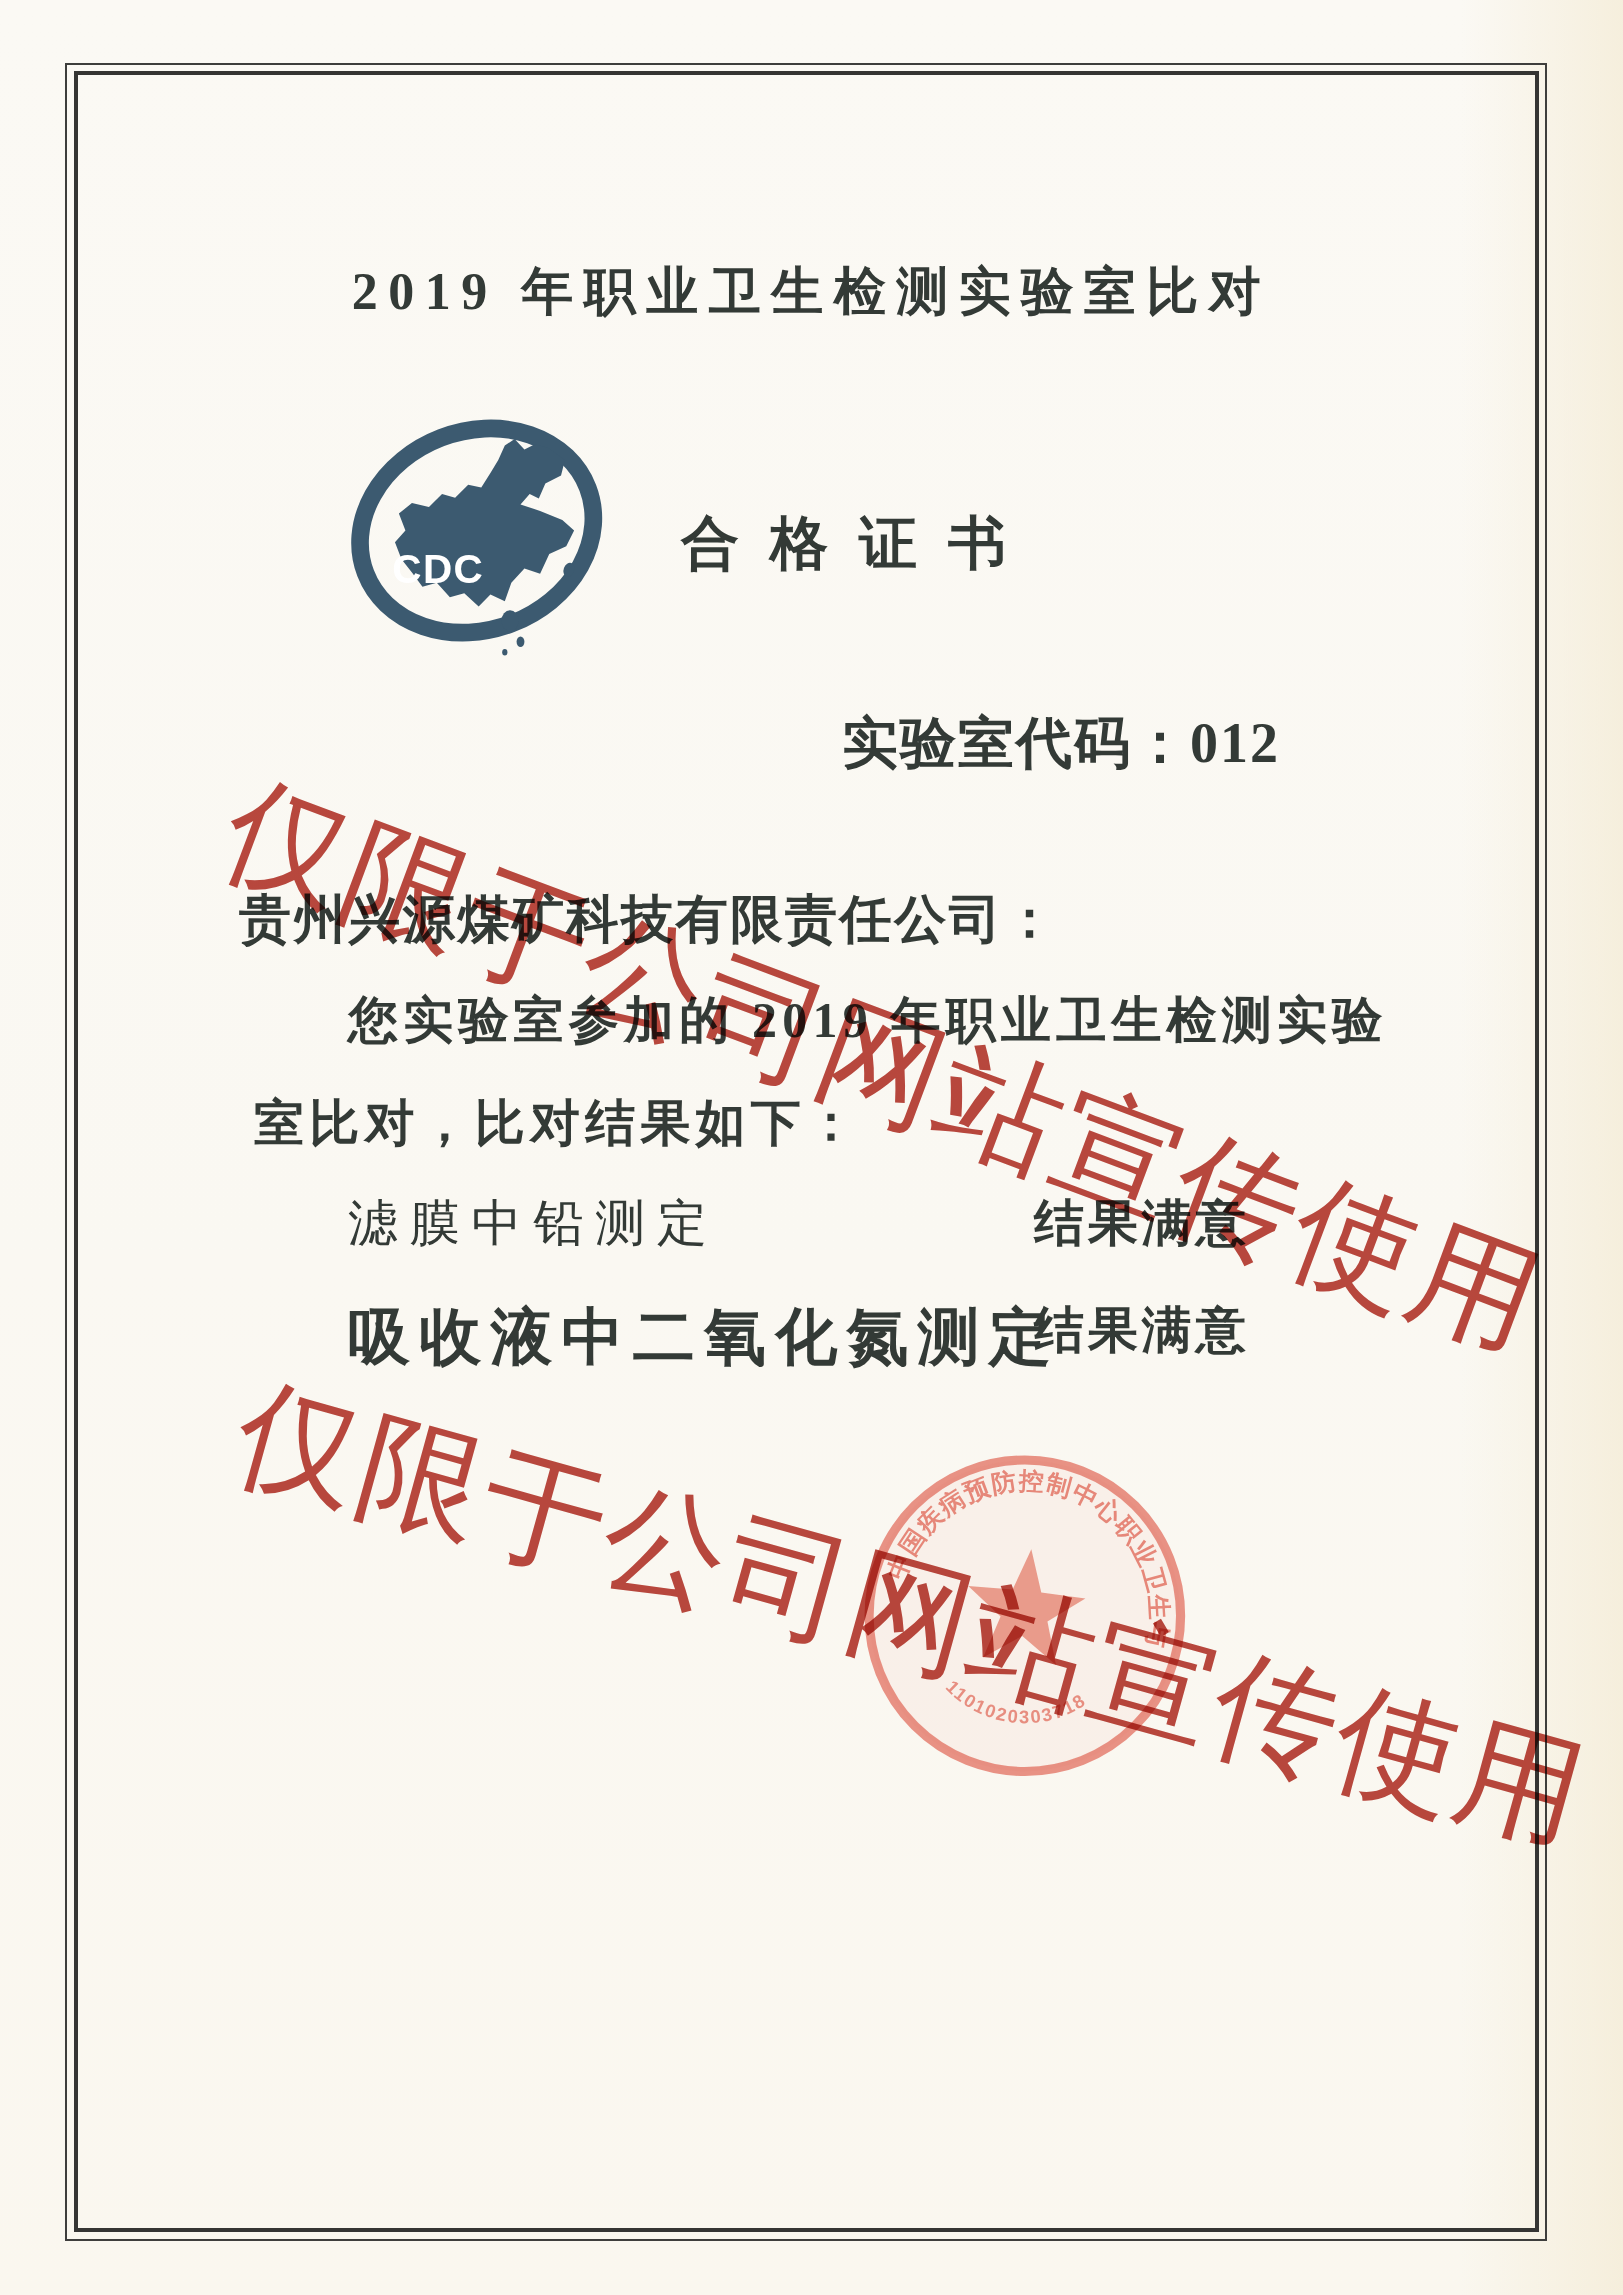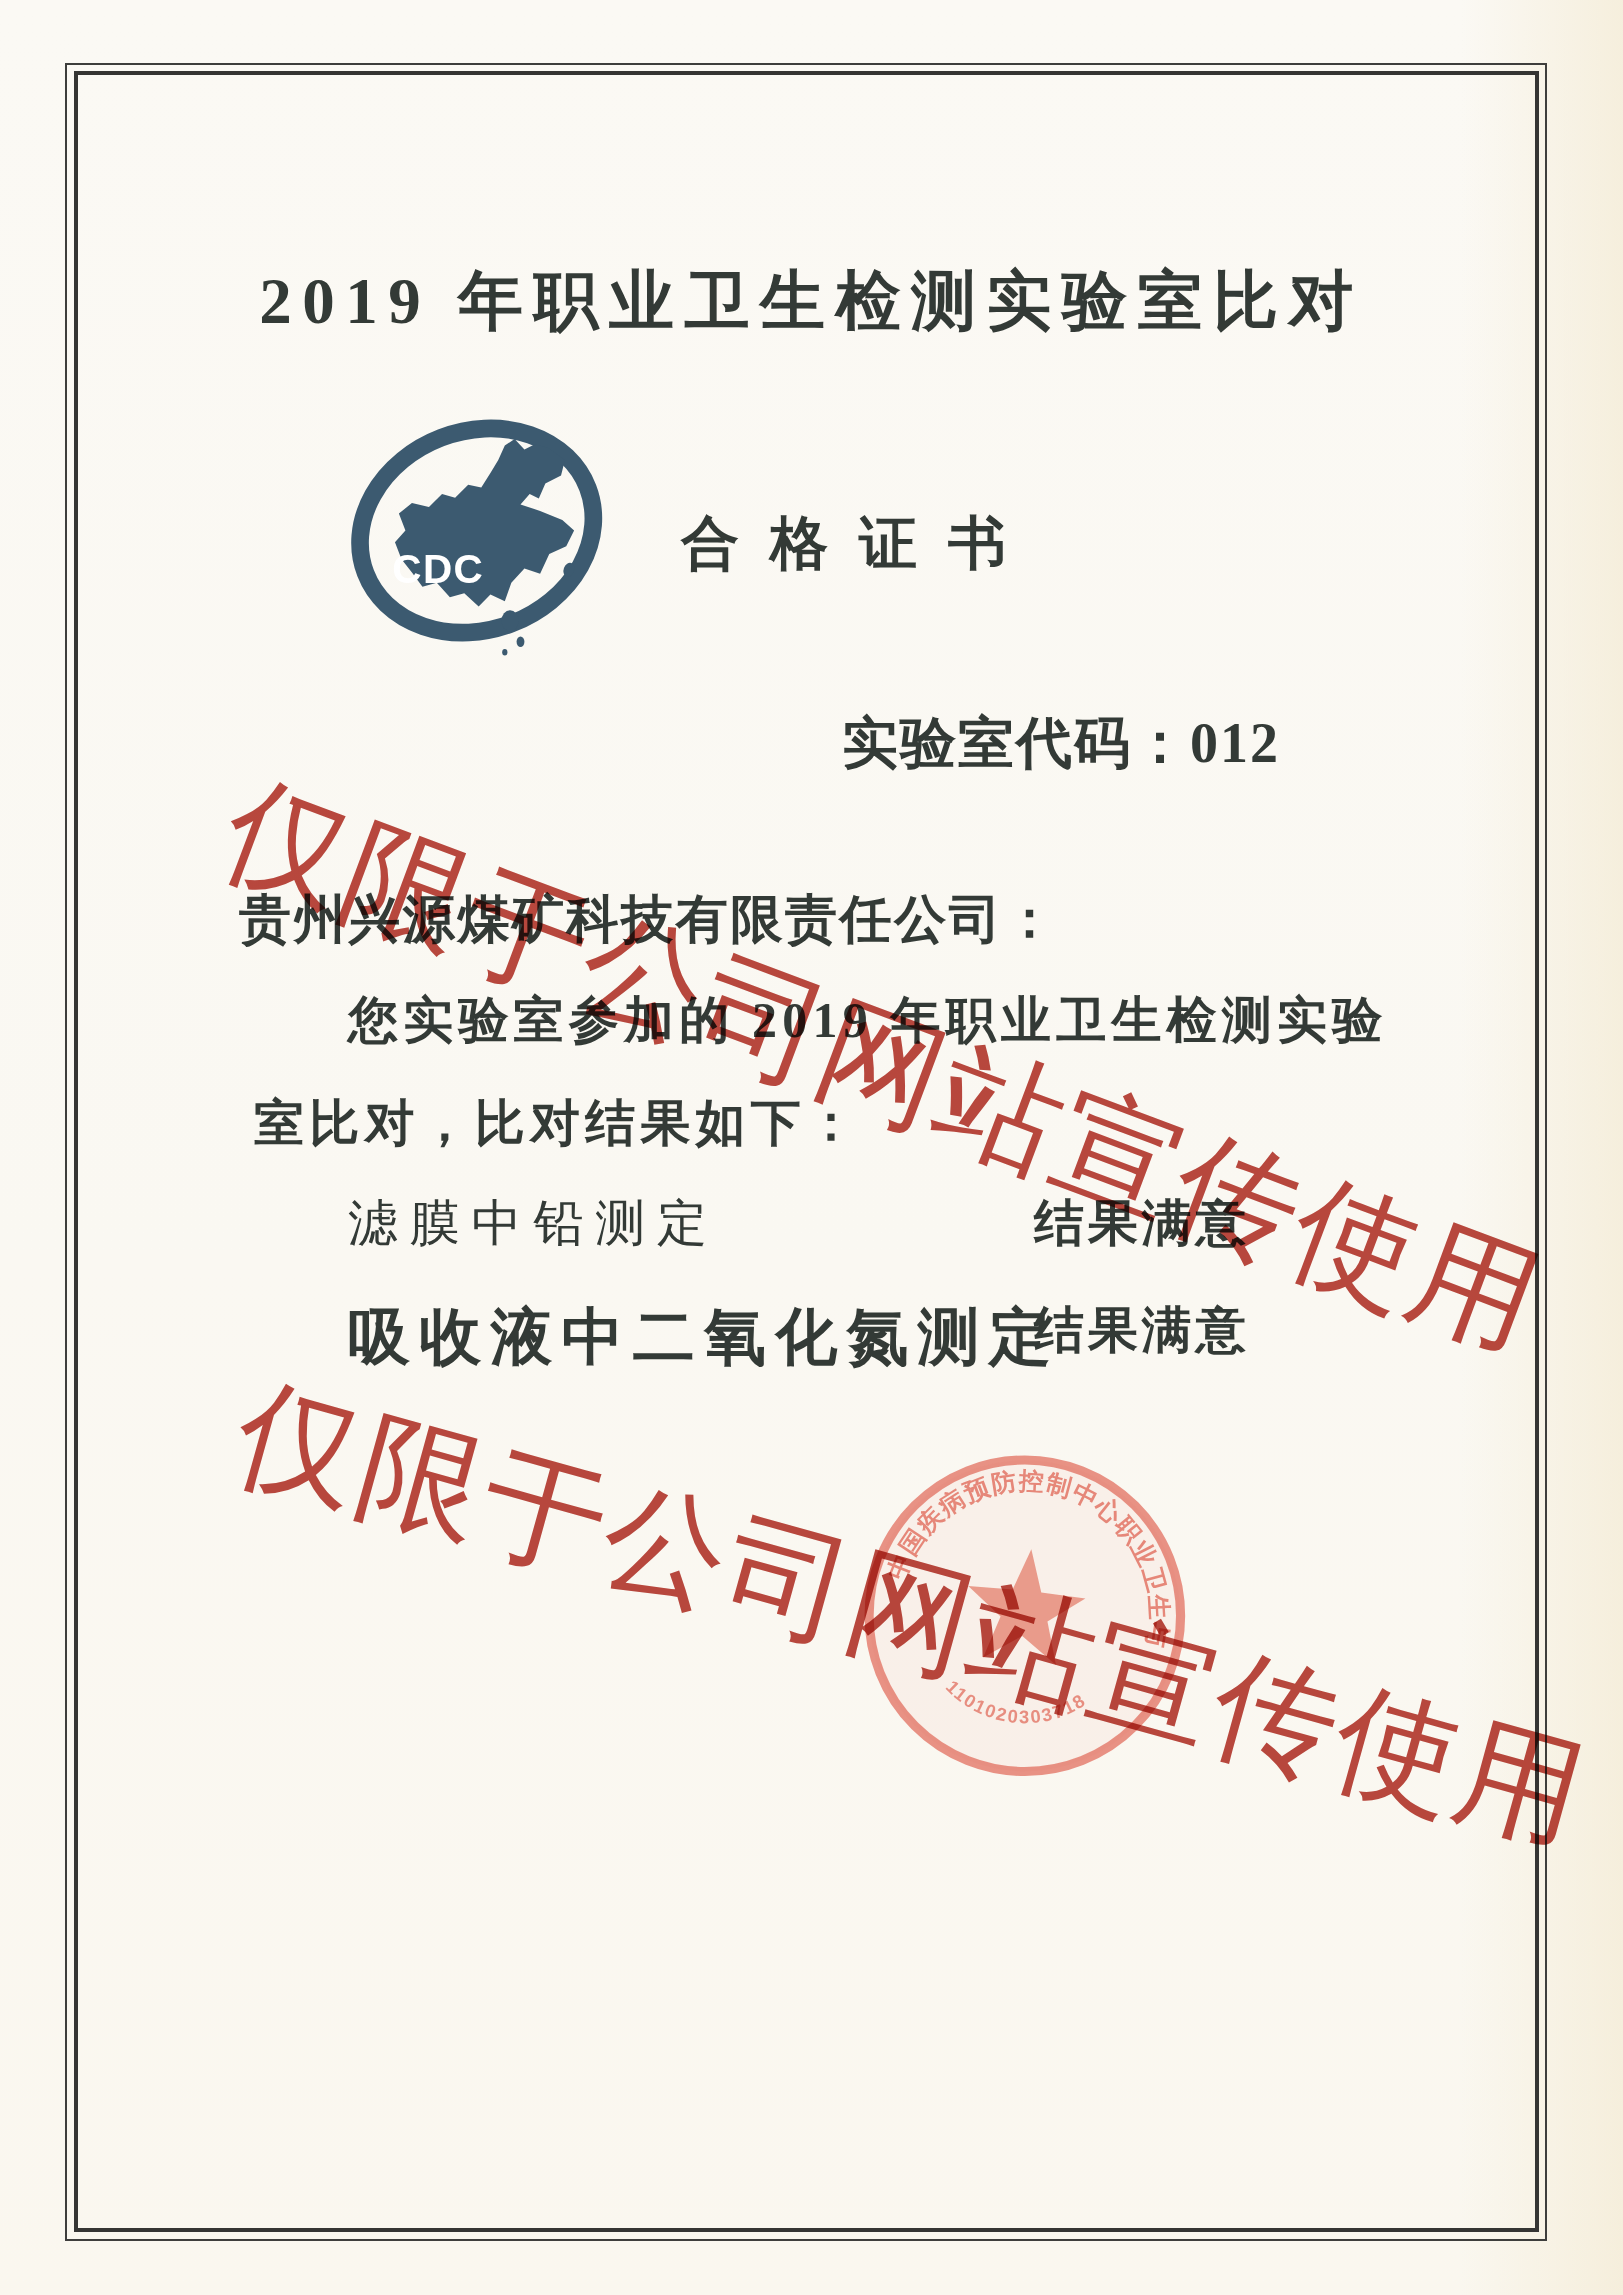--- a/index.html
+++ b/index.html
@@ -23,21 +23,21 @@
   }
   .frame-inner {
     position: absolute; left: 74px; top: 71px;
     width: 1457px; height: 2153px;
     border: 4.6px solid #353533;
   }
   .ink { color: #333a36; }
   .title {
     position: absolute; left: 0; top: 257px; width: 1623px;
     text-align: center;
-    font-size: 65px; font-weight: bold; letter-spacing: 10.5px;
+    font-size: 52px; font-weight: bold; letter-spacing: 10.5px;
     white-space: nowrap;
   }
   .heading {
     position: absolute; left: 681px; top: 505px;
     font-size: 58px; font-weight: bold; letter-spacing: 31px;
     white-space: nowrap;
   }
   .lab-code {
     position: absolute; left: 842px; top: 706px;
     font-size: 56px; font-weight: bold; letter-spacing: 2px;

